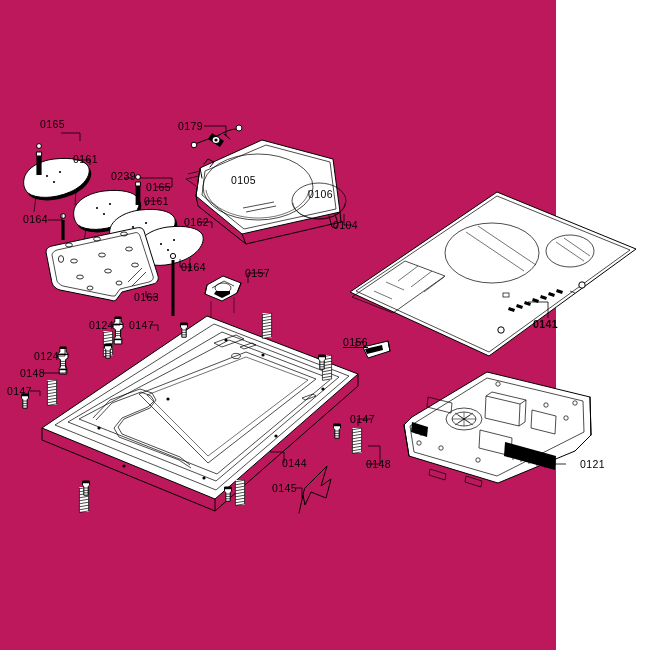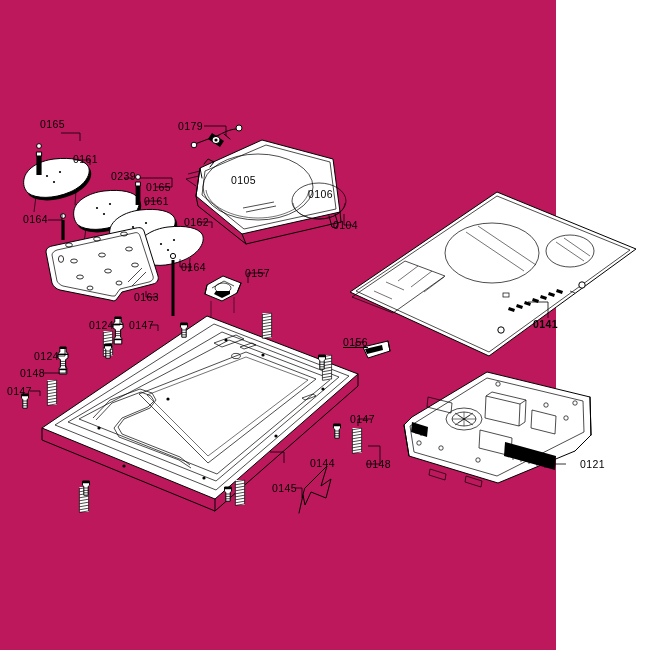--- a/index.html
+++ b/index.html
@@ -339,17 +339,17 @@
 <div class="lbl" style="left:533px;top:318px;font-weight:bold;">0141</div>
 <div class="lbl" style="left:245px;top:267px;text-align:center;">0157</div>
 <div class="lbl" style="left:343px;top:336px;text-decoration:underline;">0156</div>
 <div class="lbl" style="left:89px;top:319px;">0124</div>
 <div class="lbl" style="left:129px;top:319px;">0147</div>
 <div class="lbl" style="left:34px;top:350px;">0124</div>
 <div class="lbl" style="left:20px;top:367px;">0148</div>
 <div class="lbl" style="left:7px;top:385px;">0147</div>
 <div class="lbl" style="left:350px;top:413px;">0147</div>
 <div class="lbl" style="left:366px;top:458px;">0148</div>
-<div class="lbl" style="left:282px;top:457px;margin-left:28px;">0144</div>
+<div class="lbl" style="left:282px;top:457px;">0144</div>
 <div class="lbl" style="left:272px;top:482px;">0145</div>
 <div class="lbl" style="left:564px;top:458px;padding-left:16px;">0121</div>
 
 </div>
 
 </body></html>

